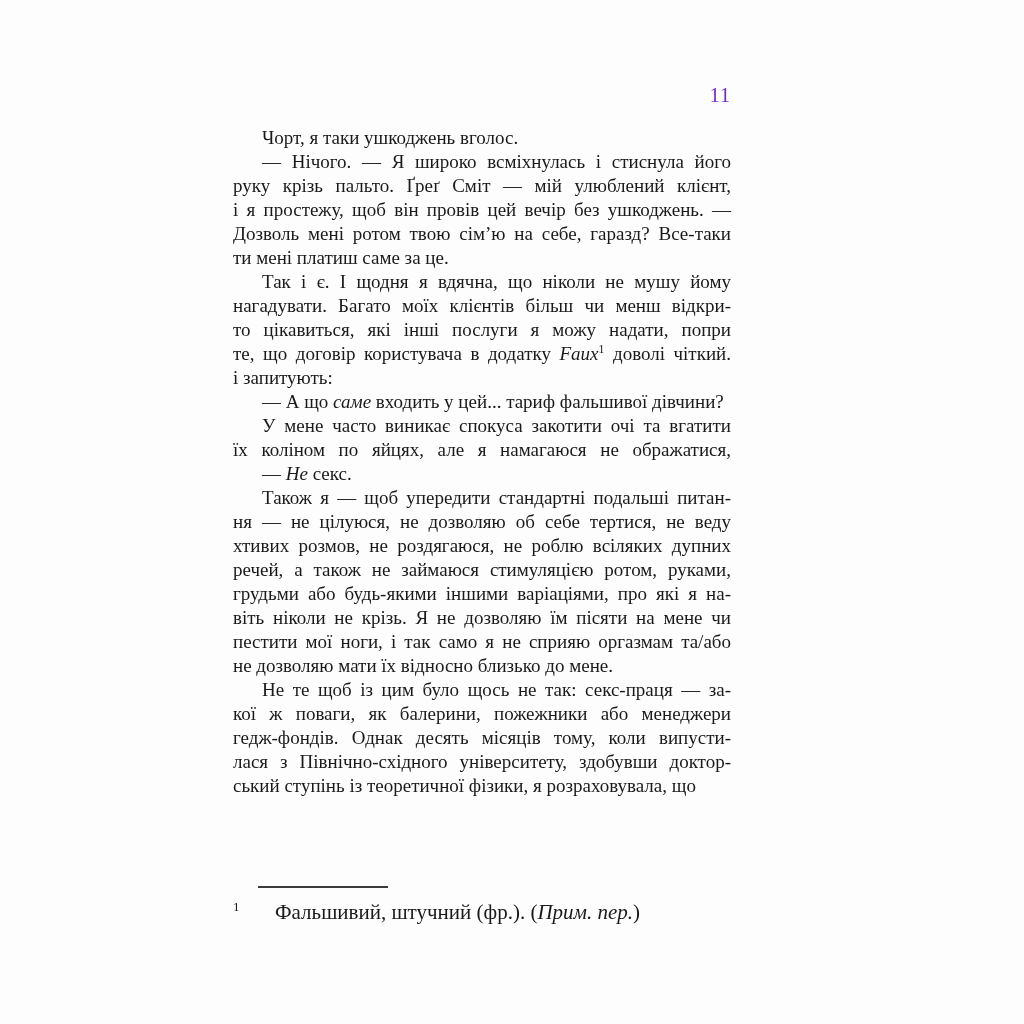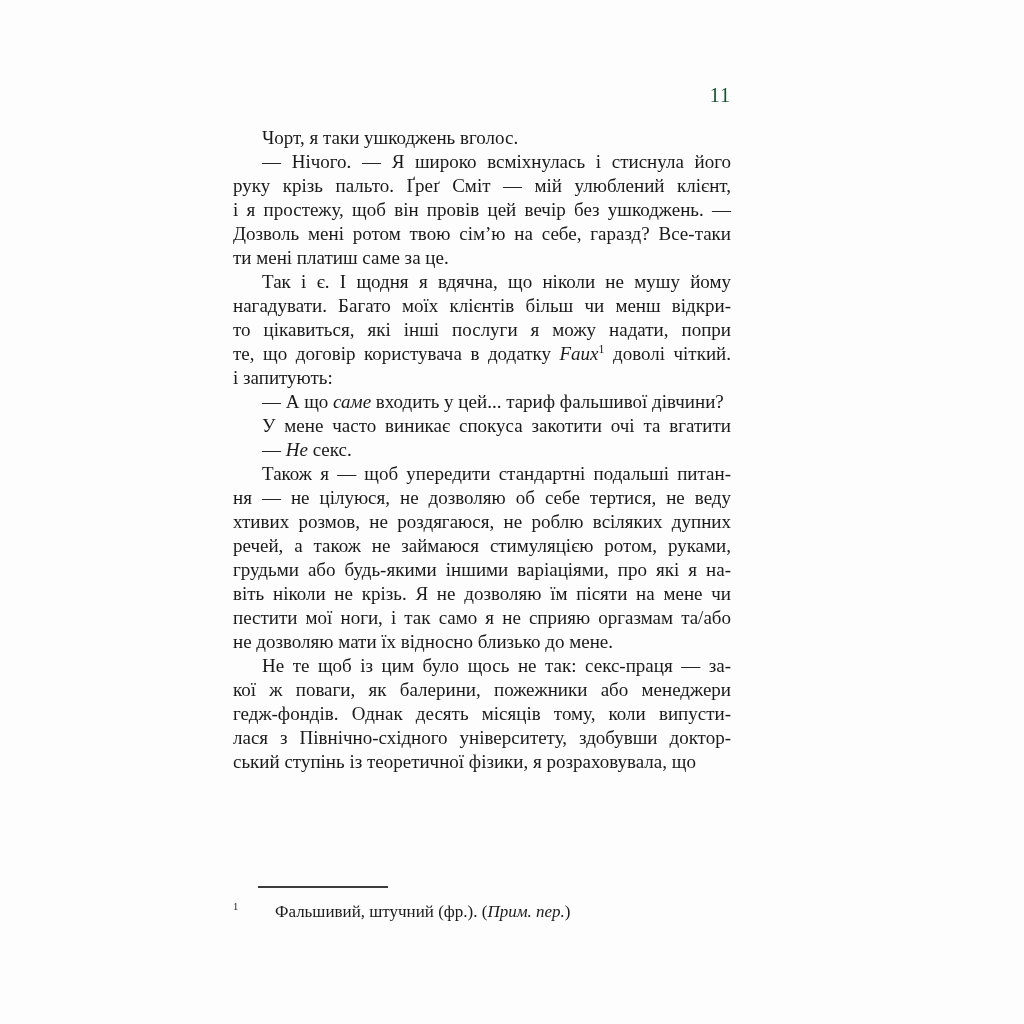--- a/index.html
+++ b/index.html
@@ -15,21 +15,21 @@
     color: #1a1a1a;
     font-family: "Liberation Serif", serif;
     overflow: hidden;
   }
   .pagenum {
     position: absolute;
     top: 85px;
     right: 293px;
     font-size: 20px;
     line-height: 20px;
-    color: #14532d;
+    color: #6d28d9;
     letter-spacing: 1px;
   }
   .textblock {
     position: absolute;
     left: 233px;
     top: 126px;
     width: 498px;
   }
   .para { margin: 0; padding: 0; }
   .line {
@@ -52,21 +52,21 @@
     left: 258px;
     top: 886px;
     width: 130px;
     border-top: 2px solid #3c3c3c;
   }
   .fn {
     position: absolute;
     left: 233px;
     top: 901px;
     width: 498px;
-    font-size: 17px;
+    font-size: 21px;
     line-height: 22px;
   }
   .fn-marker {
     display: inline-block;
     width: 42px;
     font-size: 0.62em;
     vertical-align: super;
     line-height: 0;
   }
 </style>
@@ -92,20 +92,21 @@
         <div class="line j"><span>нагадувати. Багато моїх клієнтів більш чи менш відкри-</span></div>
         <div class="line j"><span>то цікавиться, які інші послуги я можу надати, попри</span></div>
         <div class="line j"><span>те, що договір користувача в додатку </span><em>Faux</em><sup>1</sup><span> доволі чіткий.</span></div>
         <div class="line"><span>і запитують:</span></div>
       </div>
       <div class="para">
         <div class="line indent"><span>— А що </span><em>саме</em><span> входить у цей... тариф фальшивої дівчини?</span></div>
       </div>
       <div class="para">
         <div class="line j indent"><span>У мене часто виникає спокуса закотити очі та вгатити</span></div>
+        <div class="line j"><span>їх коліном по яйцях, але я намагаюся не ображатися,</span></div>
       </div>
       <div class="para">
         <div class="line indent"><span>— </span><em>Не</em><span> секс.</span></div>
       </div>
       <div class="para">
         <div class="line j indent"><span>Також я — щоб упередити стандартні подальші питан-</span></div>
         <div class="line j"><span>ня — не цілуюся, не дозволяю об себе тертися, не веду</span></div>
         <div class="line j"><span>хтивих розмов, не роздягаюся, не роблю всіляких дупних</span></div>
         <div class="line j"><span>речей, а також не займаюся стимуляцією ротом, руками,</span></div>
         <div class="line j"><span>грудьми або будь-якими іншими варіаціями, про які я на-</span></div>

